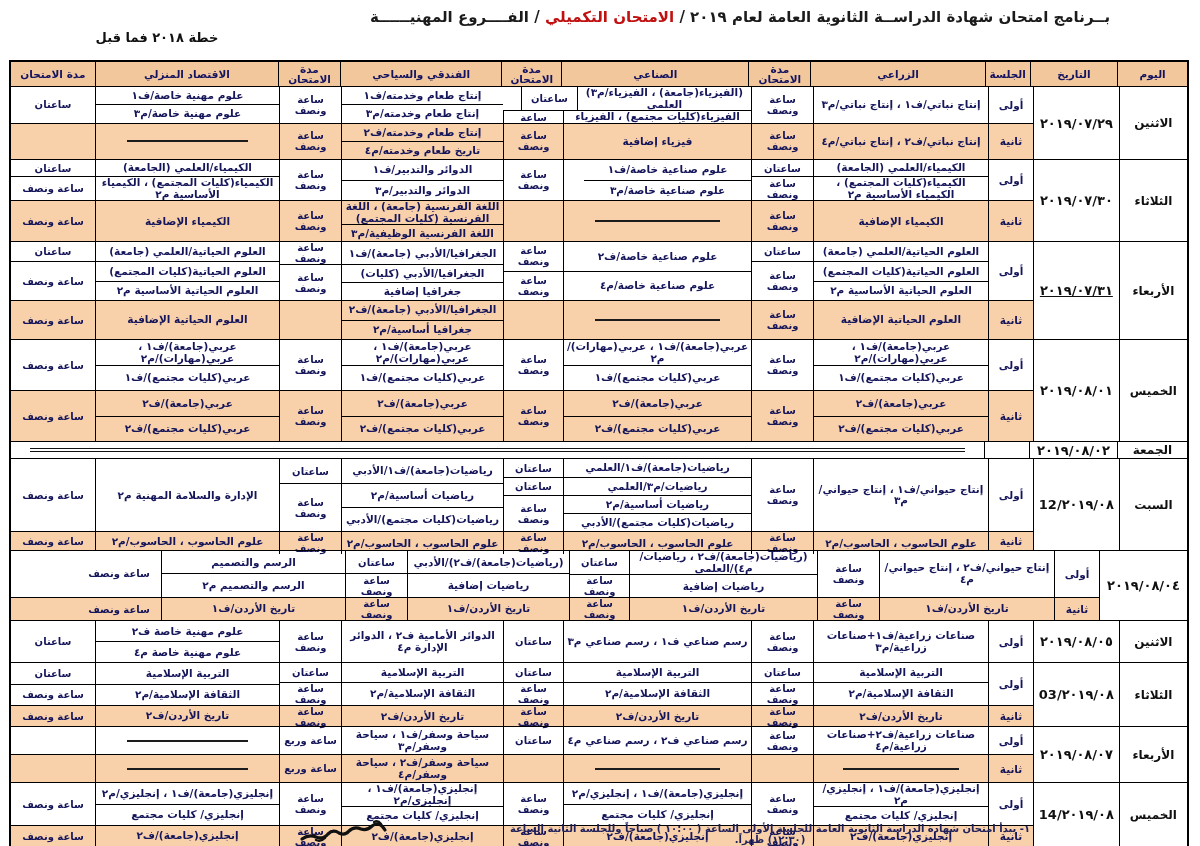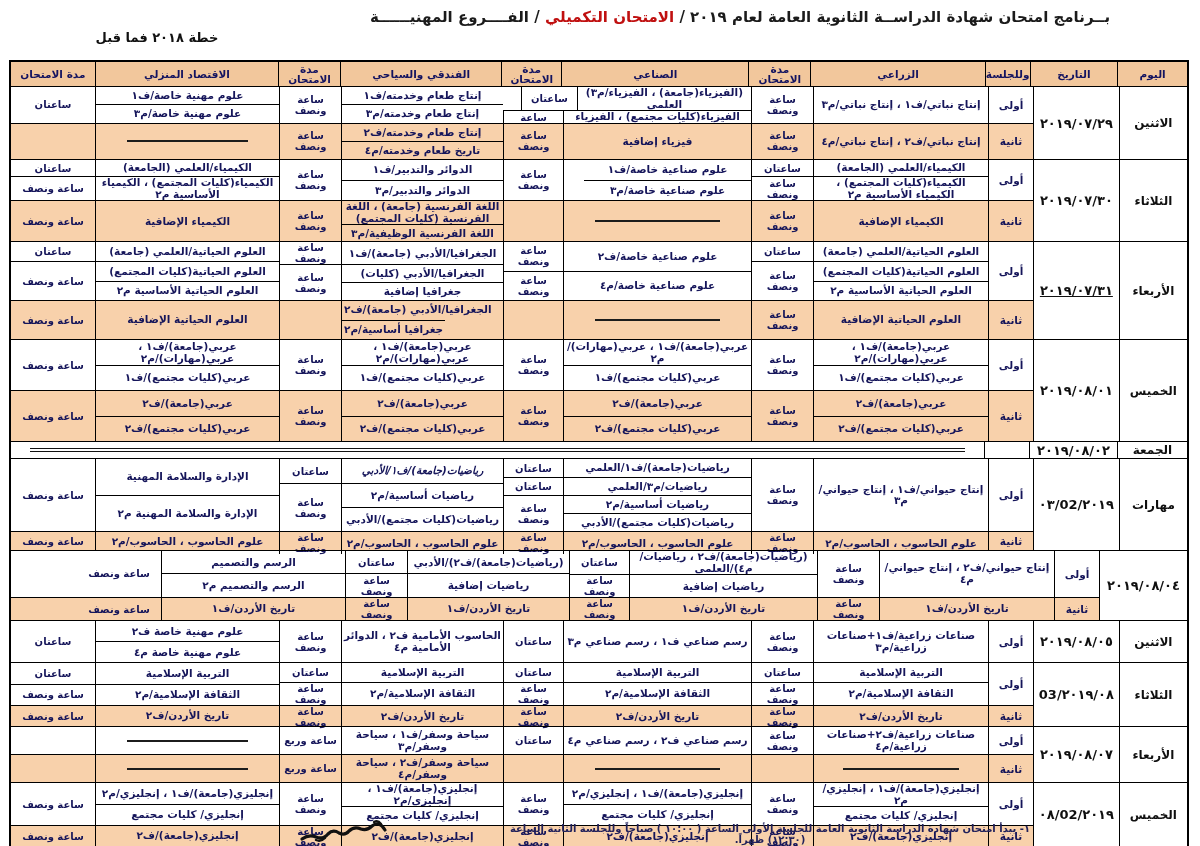--- a/index.html
+++ b/index.html
@@ -55,21 +55,21 @@
   <span class="red">الامتحان التكميلي</span>
   <span>/ الفــــروع المهنيــــــة</span>
 </div>
 
 <div class="plan-note">خطة ٢٠١٨ فما قبل</div>
 
 <div id="tbl">
     <div class="hrow">
       <div class="hcell" style="width: 70px;">اليوم</div>
       <div class="hcell" style="width: 88px;">التاريخ</div>
-      <div class="hcell" style="width: 45px;">وللجلسة</div>
+      <div class="hcell" style="width: 45px;">الجلسة</div>
       <div class="hcell" style="width: 175px;">الزراعي</div>
       <div class="hcell" style="width: 62px;">مدة الامتحان</div>
       <div class="hcell" style="width: 188px;">الصناعي</div>
       <div class="hcell" style="width: 60px;">مدة الامتحان</div>
       <div class="hcell" style="width: 162px;">الفندقي والسياحي</div>
       <div class="hcell" style="width: 62px;">مدة الامتحان</div>
       <div class="hcell" style="width: 184px;">الاقتصاد المنزلي</div>
       <div class="hcell" style="width: 84px;">مدة الامتحان</div>
     </div>
     <div class="band" style="min-height: 66px;">
@@ -333,21 +333,21 @@
               <div class="subj" style="width: 188px;">
                 <div class="line">
                   <div class="dash"></div>
                 </div>
               </div>
               <div class="dur" style="width: 60px;"></div>
             </div>
           </div>
           <div class="group" style="width: 224px;">
             <div class="entry" style="flex-grow: 2;">
-              <div class="subj" style="width: 162px; align-items: flex-end;">
+              <div class="subj" style="width: 162px;">
                 <div class="line">الجغرافيا/الأدبي (جامعة)/ف٢</div>
                 <div class="line">جغرافيا أساسية/م٢</div>
               </div>
               <div class="dur" style="width: 62px;"></div>
             </div>
           </div>
           <div class="group" style="width: 268px;">
             <div class="entry" style="flex-grow: 1;">
               <div class="subj" style="width: 184px;">
                 <div class="line">العلوم الحياتية الإضافية</div>
@@ -448,22 +448,22 @@
       <div class="swrap">
         <div class="srow">
           <div class="cell ses" style="width: 45px;"></div>
           <div class="lcell">
             <div class="dbl"></div>
           </div>
         </div>
       </div>
     </div>
     <div class="band" style="min-height: 92px;">
-      <div class="cell day" style="width: 70px;">مهارات</div>
-      <div class="cell date" style="width: 88px;">٢٠١٩/02/٠٣</div>
+      <div class="cell day" style="width: 70px;">السبت</div>
+      <div class="cell date" style="width: 88px;">٢٠١٩/٠٨/12</div>
       <div class="swrap">
         <div class="srow" style="flex-grow: 4;">
           <div class="cell ses" style="width: 45px;">أولى</div>
           <div class="group" style="width: 237px;">
             <div class="entry" style="flex-grow: 1;">
               <div class="subj" style="width: 175px;">
                 <div class="line">إنتاج حيواني/ف١ ، إنتاج حيواني/م٣</div>
               </div>
               <div class="dur" style="width: 62px;">ساعة ونصف</div>
             </div>
@@ -484,37 +484,36 @@
             <div class="entry" style="flex-grow: 2;">
               <div class="subj" style="width: 188px;">
                 <div class="line">رياضيات أساسية/م٢</div>
                 <div class="line">رياضيات(كليات مجتمع)/الأدبي</div>
               </div>
               <div class="dur" style="width: 60px;">ساعة ونصف</div>
             </div>
           </div>
           <div class="group" style="width: 224px;">
             <div class="entry" style="flex-grow: 1;">
-              <div class="subj" style="width: 162px; font-style: italic;">
+              <div class="subj" style="width: 162px;">
                 <div class="line">رياضيات(جامعة)/ف١/الأدبي</div>
               </div>
               <div class="dur" style="width: 62px;">ساعتان</div>
             </div>
             <div class="entry" style="flex-grow: 2;">
               <div class="subj" style="width: 162px;">
                 <div class="line">رياضيات أساسية/م٢</div>
                 <div class="line">رياضيات(كليات مجتمع)/الأدبي</div>
               </div>
               <div class="dur" style="width: 62px;">ساعة ونصف</div>
             </div>
           </div>
           <div class="group" style="width: 268px;">
             <div class="entry" style="flex-grow: 2;">
               <div class="subj" style="width: 184px;">
-                <div class="line">الإدارة والسلامة المهنية</div>
                 <div class="line">الإدارة والسلامة المهنية م٢</div>
               </div>
               <div class="dur" style="width: 84px;">ساعة ونصف</div>
             </div>
           </div>
         </div>
         <div class="srow shade" style="flex-grow: 1;">
           <div class="cell ses" style="width: 45px;">ثانية</div>
           <div class="group" style="width: 237px;">
             <div class="entry" style="flex-grow: 1;">
@@ -657,21 +656,21 @@
             <div class="entry" style="flex-grow: 1;">
               <div class="subj" style="width: 188px;">
                 <div class="line">رسم صناعي ف١ ، رسم صناعي م٣</div>
               </div>
               <div class="dur" style="width: 60px;">ساعتان</div>
             </div>
           </div>
           <div class="group" style="width: 224px;">
             <div class="entry" style="flex-grow: 1;">
               <div class="subj" style="width: 162px;">
-                <div class="line">الحاسوب الأمامية ف٢ ، الدوائر الأمامية م٤</div>
+                <div class="line">الدوائر الأمامية ف٢ ، الدوائر الإدارة م٤</div>
               </div>
               <div class="dur" style="width: 62px;">ساعة ونصف</div>
             </div>
           </div>
           <div class="group" style="width: 268px;">
             <div class="entry" style="flex-grow: 2;">
               <div class="subj" style="width: 184px;">
                 <div class="line">علوم مهنية خاصة ف٢</div>
                 <div class="line">علوم مهنية خاصة م٤</div>
               </div>
@@ -860,21 +859,21 @@
                 </div>
               </div>
               <div class="dur" style="width: 84px;"></div>
             </div>
           </div>
         </div>
       </div>
     </div>
     <div class="band" style="min-height: 64px;">
       <div class="cell day" style="width: 70px;">الخميس</div>
-      <div class="cell date" style="width: 88px;">٢٠١٩/02/٠٨</div>
+      <div class="cell date" style="width: 88px;">٢٠١٩/٠٨/14</div>
       <div class="swrap">
         <div class="srow" style="flex-grow: 2;">
           <div class="cell ses" style="width: 45px;">أولى</div>
           <div class="group" style="width: 237px;">
             <div class="entry" style="flex-grow: 2;">
               <div class="subj" style="width: 175px;">
                 <div class="line">إنجليزي(جامعة)/ف١ ، إنجليزي/م٢</div>
                 <div class="line">إنجليزي/ كليات مجتمع</div>
               </div>
               <div class="dur" style="width: 62px;">ساعة ونصف</div>

